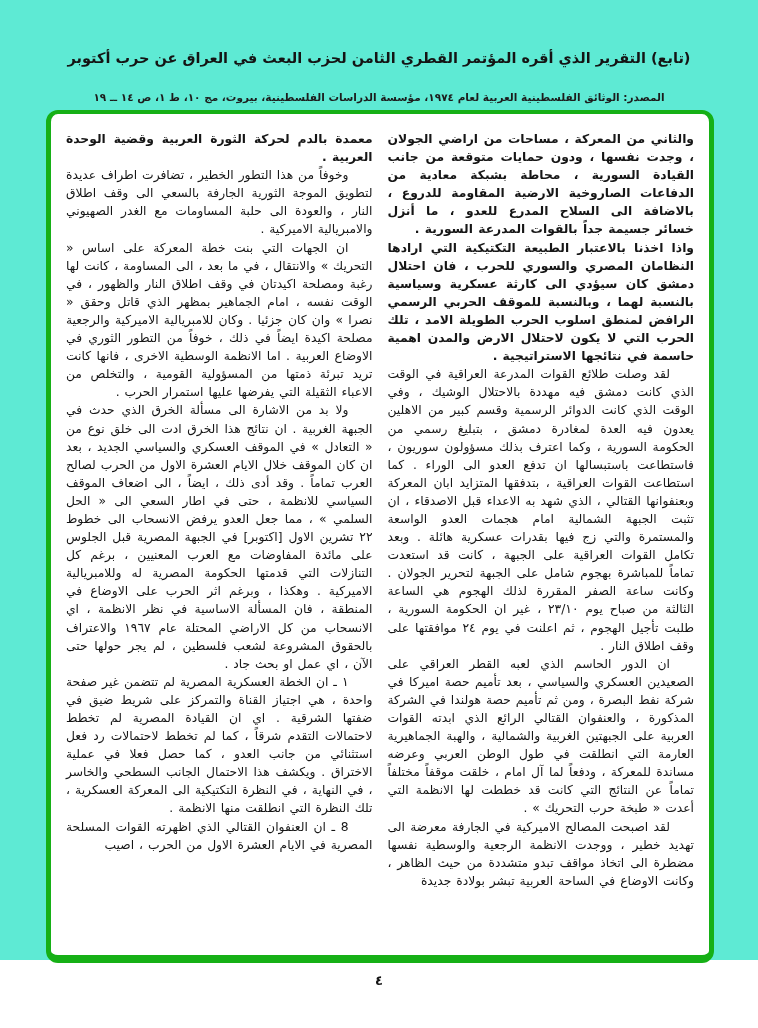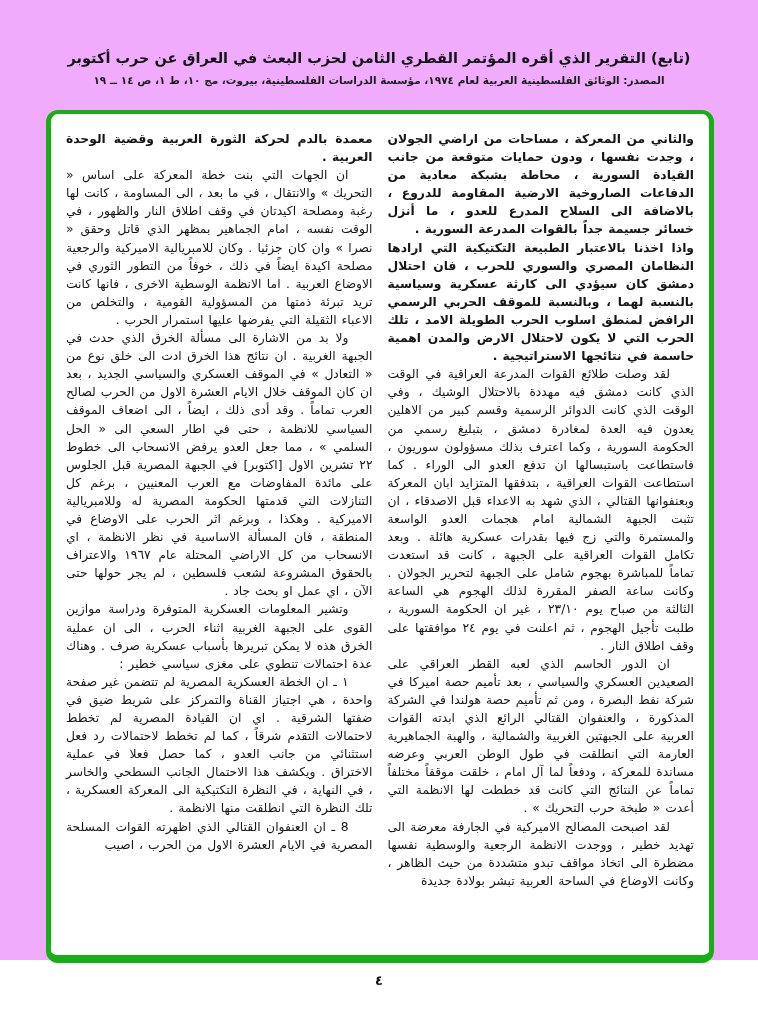--- a/index.html
+++ b/index.html
@@ -5,37 +5,37 @@
   * { margin: 0; padding: 0; box-sizing: border-box; }
   html, body {
     width: 758px; height: 1028px;
     background: #ffffff;
     font-family: "DejaVu Sans", "Liberation Sans", sans-serif;
     overflow: hidden;
   }
   .page {
     position: relative;
     width: 758px; height: 960px;
-    background: #f0abfc;
+    background: #5eead4;
     direction: rtl;
   }
   .doc-header {
     position: absolute;
     top: 48px; left: 0; right: 0;
     text-align: center;
     color: #141414;
   }
   .doc-title {
     font-size: 14.5px;
     font-weight: bold;
     letter-spacing: 0;
     line-height: 1.5;
   }
   .doc-source {
-    margin-top: 4px;
+    margin-top: 21px;
     font-size: 10.5px;
     font-weight: bold;
     color: #1c1c1c;
   }
   .green-frame {
     position: absolute;
     left: 46px; top: 110px;
     width: 668px; height: 853px;
     border-style: solid;
     border-width: 4px 5px 8px 5px;
@@ -88,23 +88,23 @@
       <div class="col">
         <p class="flush">والثاني من المعركة ، مساحات من اراضي الجولان ، وجدت نفسها ، ودون حمايات متوقعة من جانب القيادة السورية ، محاطة بشبكة معادية من الدفاعات الصاروخية الارضية المقاومة للدروع ، بالاضافة الى السلاح المدرع للعدو ، ما أنزل خسائر جسيمة جداً بالقوات المدرعة السورية .</p>
         <p class="flush">واذا اخذنا بالاعتبار الطبيعة التكتيكية التي ارادها النظامان المصري والسوري للحرب ، فان احتلال دمشق كان سيؤدي الى كارثة عسكرية وسياسية بالنسبة لهما ، وبالنسبة للموقف الحربي الرسمي الرافض لمنطق اسلوب الحرب الطويلة الامد ، تلك الحرب التي لا يكون لاحتلال الارض والمدن اهمية حاسمة في نتائجها الاستراتيجية .</p>
         <p>لقد وصلت طلائع القوات المدرعة العراقية في الوقت الذي كانت دمشق فيه مهددة بالاحتلال الوشيك ، وفي الوقت الذي كانت الدوائر الرسمية وقسم كبير من الاهلين يعدون فيه العدة لمغادرة دمشق ، بتبليغ رسمي من الحكومة السورية ، وكما اعترف بذلك مسؤولون سوريون ، فاستطاعت باستبسالها ان تدفع العدو الى الوراء . كما استطاعت القوات العراقية ، بتدفقها المتزايد ابان المعركة وبعنفوانها القتالي ، الذي شهد به الاعداء قبل الاصدقاء ، ان تثبت الجبهة الشمالية امام هجمات العدو الواسعة والمستمرة والتي زج فيها بقدرات عسكرية هائلة . وبعد تكامل القوات العراقية على الجبهة ، كانت قد استعدت تماماً للمباشرة بهجوم شامل على الجبهة لتحرير الجولان . وكانت ساعة الصفر المقررة لذلك الهجوم هي الساعة الثالثة من صباح يوم ٢٣/١٠ ، غير ان الحكومة السورية ، طلبت تأجيل الهجوم ، ثم اعلنت في يوم ٢٤ موافقتها على وقف اطلاق النار .</p>
         <p>ان الدور الحاسم الذي لعبه القطر العراقي على الصعيدين العسكري والسياسي ، بعد تأميم حصة اميركا في شركة نفط البصرة ، ومن ثم تأميم حصة هولندا في الشركة المذكورة ، والعنفوان القتالي الرائع الذي ابدته القوات العربية على الجبهتين الغربية والشمالية ، والهبة الجماهيرية العارمة التي انطلقت في طول الوطن العربي وعرضه مساندة للمعركة ، ودفعاً لما آل امام ، خلقت موقفاً مختلفاً تماماً عن النتائج التي كانت قد خططت لها الانظمة التي أعدت « طبخة حرب التحريك » .</p>
         <p>لقد اصبحت المصالح الاميركية في الجارفة معرضة الى تهديد خطير ، ووجدت الانظمة الرجعية والوسطية نفسها مضطرة الى اتخاذ مواقف تبدو متشددة من حيث الظاهر ، وكانت الاوضاع في الساحة العربية تبشر بولادة جديدة</p>
       </div>
 
       <div class="col">
         <p class="flush">معمدة بالدم لحركة الثورة العربية وقضية الوحدة العربية .</p>
+        <p>وخوفاً من هذا التطور الخطير ، تضافرت اطراف عديدة لتطويق الموجة الثورية الجارفة بالسعي الى وقف اطلاق النار ، والعودة الى حلبة المساومات مع الغدر الصهيوني والامبريالية الاميركية .</p>
         <p>ان الجهات التي بنت خطة المعركة على اساس « التحريك » والانتقال ، في ما بعد ، الى المساومة ، كانت لها رغبة ومصلحة اكيدتان في وقف اطلاق النار والظهور ، في الوقت نفسه ، امام الجماهير بمظهر الذي قاتل وحقق « نصرا » وان كان جزئيا . وكان للامبريالية الاميركية والرجعية مصلحة اكيدة ايضاً في ذلك ، خوفاً من التطور الثوري في الاوضاع العربية . اما الانظمة الوسطية الاخرى ، فانها كانت تريد تبرئة ذمتها من المسؤولية القومية ، والتخلص من الاعباء الثقيلة التي يفرضها عليها استمرار الحرب .</p>
         <p>ولا بد من الاشارة الى مسألة الخرق الذي حدث في الجبهة الغربية . ان نتائج هذا الخرق ادت الى خلق نوع من « التعادل » في الموقف العسكري والسياسي الجديد ، بعد ان كان الموقف خلال الايام العشرة الاول من الحرب لصالح العرب تماماً . وقد أدى ذلك ، ايضاً ، الى اضعاف الموقف السياسي للانظمة ، حتى في اطار السعي الى « الحل السلمي » ، مما جعل العدو يرفض الانسحاب الى خطوط ٢٢ تشرين الاول [اكتوبر] في الجبهة المصرية قبل الجلوس على مائدة المفاوضات مع العرب المعنيين ، برغم كل التنازلات التي قدمتها الحكومة المصرية له وللامبريالية الاميركية . وهكذا ، وبرغم اثر الحرب على الاوضاع في المنطقة ، فان المسألة الاساسية في نظر الانظمة ، اي الانسحاب من كل الاراضي المحتلة عام ١٩٦٧ والاعتراف بالحقوق المشروعة لشعب فلسطين ، لم يجر حولها حتى الآن ، اي عمل او بحث جاد .</p>
-        <p>وتشير المعلومات العسكرية المتوفرة ودراسة موازين القوى على الجبهة الغربية اثناء الحرب ، الى ان عملية الخرق هذه لا يمكن تبريرها بأسباب عسكرية صرف . وهناك عدة احتمالات تنطوي على مغزى سياسي خطير :</p>
         <p>١ ـ ان الخطة العسكرية المصرية لم تتضمن غير صفحة واحدة ، هي اجتياز القناة والتمركز على شريط ضيق في ضفتها الشرقية . اي ان القيادة المصرية لم تخطط لاحتمالات التقدم شرقاً ، كما لم تخطط لاحتمالات رد فعل استثنائي من جانب العدو ، كما حصل فعلا في عملية الاختراق . ويكشف هذا الاحتمال الجانب السطحي والخاسر ، في النهاية ، في النظرة التكتيكية الى المعركة العسكرية ، تلك النظرة التي انطلقت منها الانظمة .</p>
         <p>8 ـ ان العنفوان القتالي الذي اظهرته القوات المسلحة المصرية في الايام العشرة الاول من الحرب ، اصيب</p>
       </div>
 
     </div>
   </div>
 
   <div class="page-number">٤</div>
 
 </div>

